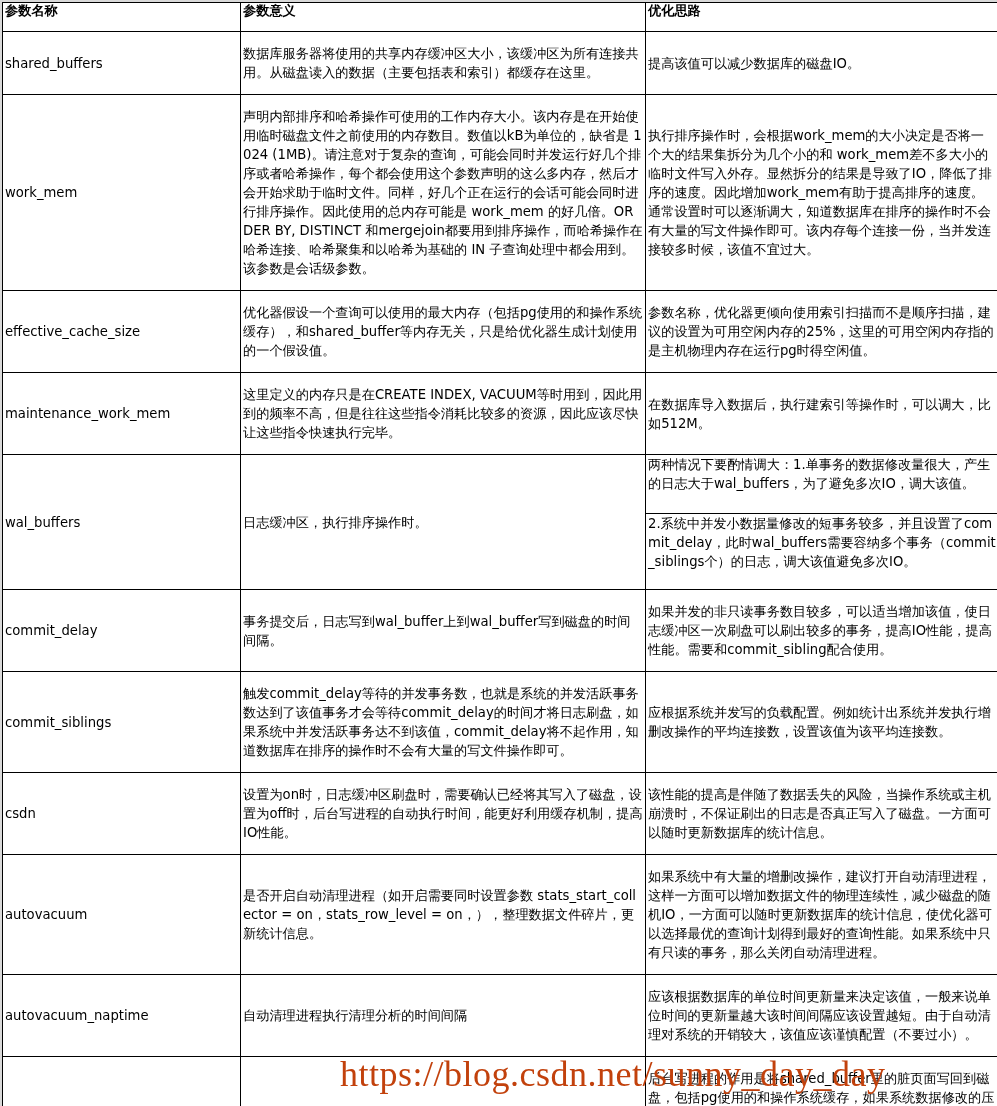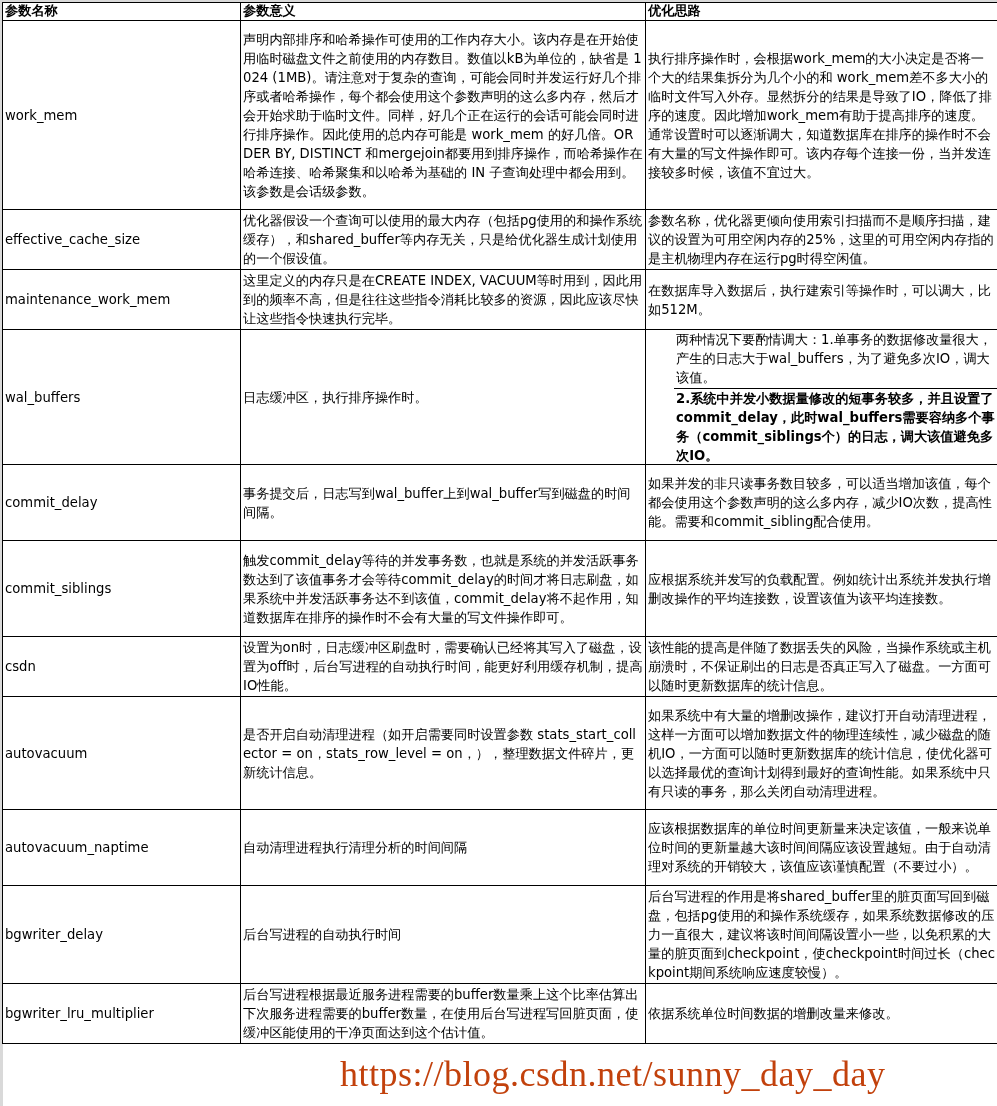--- a/index.html
+++ b/index.html
@@ -13,57 +13,62 @@
     border-top: 3px solid #d9d9d9; border-left: 3px solid #d9d9d9;
     box-sizing: border-box;
   }
   table.params {
     position: absolute; left: 2px; top: 2px;
     border-collapse: collapse; table-layout: fixed;
     width: 994px;
   }
   table.params td {
     border: 1.5px solid #000;
-    padding: 1px 2px;
+    padding: 12px 2px;
     font-size: 13.2px;
     line-height: 19px;
     vertical-align: middle;
     word-break: break-all;
     overflow: hidden;
   }
   table.params tr.header td {
     font-weight: bold; height: 16px; line-height: 16px;
     vertical-align: top; padding-top: 0;
   }
   td.c1 { width: 233px; }
   td.c2 { width: 400px; }
   td.c3 { width: 348px; }
   td.split { padding: 0 !important; vertical-align: top !important; }
-  .subcell { padding: 0 2px; box-sizing: border-box; margin-left: 28px; }
-  .subcell + .subcell { border-top: 1.5px solid #000; font-weight: bold; }
+  .subcell { padding: 0 2px; box-sizing: border-box; }
+  .subcell + .subcell { border-top: 1.5px solid #000; }
   .watermark {
     position: absolute; left: 340px; top: 1050px;
     font-family: Liberation Serif, serif;
     font-size: 36px; color: #c2410c; letter-spacing: 0.5px;
     white-space: nowrap; pointer-events: none; line-height: 48px; text-align: right;
   }
 </style>
 </head>
 <body>
 
 <div class="frame"></div>
 
 <table class="params">
   <tbody>
     <tr class="header">
       <td class="c1">参数名称</td>
       <td class="c2">参数意义</td>
       <td class="c3">优化思路</td>
     </tr>
 
+    <tr style="height:58px">
+      <td>shared_buffers</td>
+      <td>数据库服务器将使用的共享内存缓冲区大小，该缓冲区为所有连接共用。从磁盘读入的数据（主要包括表和索引）都缓存在这里。</td>
+      <td>提高该值可以减少数据库的磁盘IO。</td>
+    </tr>
 
     <tr style="height:189px">
       <td>work_mem</td>
       <td>声明内部排序和哈希操作可使用的工作内存大小。该内存是在开始使用临时磁盘文件之前使用的内存数目。数值以kB为单位的，缺省是 1024 (1MB)。请注意对于复杂的查询，可能会同时并发运行好几个排序或者哈希操作，每个都会使用这个参数声明的这么多内存，然后才会开始求助于临时文件。同样，好几个正在运行的会话可能会同时进行排序操作。因此使用的总内存可能是 work_mem 的好几倍。ORDER BY, DISTINCT 和mergejoin都要用到排序操作，而哈希操作在哈希连接、哈希聚集和以哈希为基础的 IN 子查询处理中都会用到。该参数是会话级参数。</td>
       <td>执行排序操作时，会根据work_mem的大小决定是否将一个大的结果集拆分为几个小的和 work_mem差不多大小的临时文件写入外存。显然拆分的结果是导致了IO，降低了排序的速度。因此增加work_mem有助于提高排序的速度。通常设置时可以逐渐调大，知道数据库在排序的操作时不会有大量的写文件操作即可。该内存每个连接一份，当并发连接较多时候，该值不宜过大。</td>
     </tr>
 
     <tr style="height:57px">
       <td>effective_cache_size</td>
       <td>优化器假设一个查询可以使用的最大内存（包括pg使用的和操作系统缓存），和shared_buffer等内存无关，只是给优化器生成计划使用的一个假设值。</td>
@@ -81,21 +86,21 @@
       <td>日志缓冲区，执行排序操作时。</td>
       <td class="split">
         <div class="subcell" style="height:58px">两种情况下要酌情调大：1.单事务的数据修改量很大，产生的日志大于wal_buffers，为了避免多次IO，调大该值。</div>
         <div class="subcell" style="height:76px">2.系统中并发小数据量修改的短事务较多，并且设置了commit_delay，此时wal_buffers需要容纳多个事务（commit_siblings个）的日志，调大该值避免多次IO。</div>
       </td>
     </tr>
 
     <tr style="height:76px">
       <td>commit_delay</td>
       <td>事务提交后，日志写到wal_buffer上到wal_buffer写到磁盘的时间间隔。</td>
-      <td>如果并发的非只读事务数目较多，可以适当增加该值，每个都会使用这个参数声明的这么多内存，减少IO次数，提高性能。需要和commit_sibling配合使用。</td>
+      <td>如果并发的非只读事务数目较多，可以适当增加该值，使日志缓冲区一次刷盘可以刷出较多的事务，提高IO性能，提高性能。需要和commit_sibling配合使用。</td>
     </tr>
 
     <tr style="height:96px">
       <td>commit_siblings</td>
       <td>触发commit_delay等待的并发事务数，也就是系统的并发活跃事务数达到了该值事务才会等待commit_delay的时间才将日志刷盘，如果系统中并发活跃事务达不到该值，commit_delay将不起作用，知道数据库在排序的操作时不会有大量的写文件操作即可。</td>
       <td>应根据系统并发写的负载配置。例如统计出系统并发执行增删改操作的平均连接数，设置该值为该平均连接数。</td>
     </tr>
 
     <tr style="height:57px">
       <td>csdn</td>

